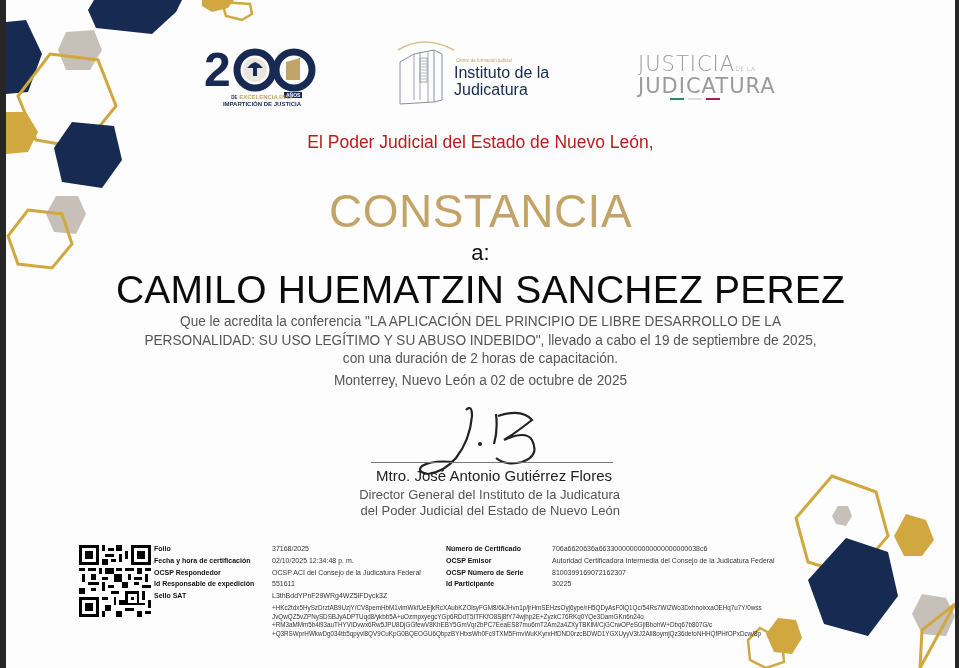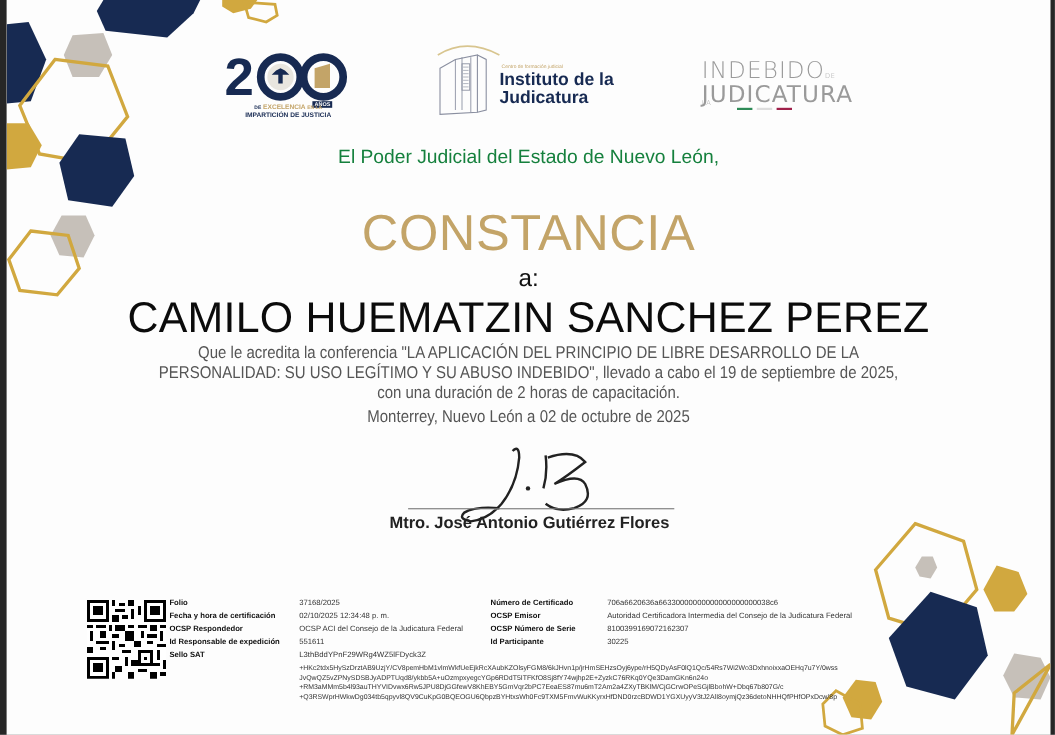--- a/index.html
+++ b/index.html
@@ -1,29 +1,29 @@
 <!DOCTYPE html>
 <html><head>
 <meta charset="utf-8">
 <style>
   html, body { margin:0; padding:0; }
   body { width:959px; height:668px; background:#262626; position:relative; overflow:hidden; font-family:"Liberation Sans", sans-serif; }
   .page { position:absolute; left:6px; top:0; width:949px; height:668px; background:#fdfdfd; overflow:hidden; }
   .deco { position:absolute; left:0; top:0; width:949px; height:668px; pointer-events:none; }
   .logo { position:absolute; }
   .center { position:absolute; left:0; width:949px; text-align:center; }
-  .intro { top:132px; font-size:17.5px; color:#15803d; line-height:21px; }
+  .intro { top:132px; font-size:17.5px; color:#b91c1c; line-height:21px; }
   .title { top:184px; font-size:46px; color:#c3a468; letter-spacing:0.5px; }
   .a-label { top:240px; font-size:22px; color:#111; }
   .name { top:268px; font-size:39px; color:#0b0b0b; letter-spacing:0.2px; }
   .desc { top:312px; font-size:15.5px; color:#555; line-height:18.5px; font-family:"Liberation Sans", sans-serif; transform:scaleX(0.88); transform-origin:center; }
   .place { top:371px; font-size:15.5px; color:#555; transform:scaleX(0.88); transform-origin:center; }
   .sig { position:absolute; left:330px; top:400px; width:300px; height:120px; }
   .sig-line { position:absolute; left:365px; top:462px; width:242px; height:1px; background:#777; }
-  .signer-name { position:absolute; left:348px; top:467px; width:278px; text-align:left; font-size:15px; font-weight:bold; color:#222; }
+  .signer-name { position:absolute; left:328px; top:467px; width:278px; text-align:right; font-size:15px; font-weight:normal; color:#222; }
   .signer-role { position:absolute; left:320px; top:487px; width:294px; text-align:right; font-size:13px; color:#555; line-height:16px; }
   .qr { position:absolute; left:72px; top:545px; width:74px; height:72px; }
   .meta { position:absolute; font-size:7px; color:#111; line-height:11.8px; }
   .meta .lbl { font-weight:bold; white-space:nowrap; }
   .meta .val { color:#333; white-space:nowrap; }
   .row { display:flex; }
   .sat { position:absolute; left:266px; top:604px; font-size:6.3px; line-height:8.5px; color:#333; width:540px; word-break:break-all; }
 </style>
 </head>
 <body>
@@ -74,29 +74,29 @@
   <div class="logo" style="left:384px; top:36px; width:180px; height:70px;">
     <svg width="70" height="70" viewBox="0 0 70 70" style="position:absolute; left:0; top:0;">
       <path d="M8 14 Q34 -2 64 14" fill="none" stroke="#d8c58f" stroke-width="1.5"></path>
       <path d="M10 26 L24 18 L44 14 L44 66 L10 68 Z" fill="none" stroke="#8a8fa0" stroke-width="1"></path>
       <path d="M24 18 L24 64 M30 16 L30 64 M38 16 L38 66" stroke="#8a8fa0" stroke-width="0.8"></path>
       <rect x="30" y="22" width="7" height="24" fill="none" stroke="#8a8fa0" stroke-width="0.8"></rect>
       <path d="M31 25 H36 M31 28 H36 M31 31 H36 M31 34 H36 M31 37 H36 M31 40 H36 M31 43 H36" stroke="#8a8fa0" stroke-width="0.6"></path>
       <path d="M44 14 L52 18 L52 64 L44 66" fill="none" stroke="#8a8fa0" stroke-width="1"></path>
     </svg>
     <div style="position:absolute; left:66px; top:22px; font-size:4.5px; color:#c3a468;">Centro de formación judicial</div>
-    <div style="position:absolute; left:64px; top:28px; font-size:16px; font-weight:bold; color:#172a52; line-height:17px;">
+    <div style="position:absolute; left:64px; top:28px; font-size:16px; font-weight:normal; color:#172a52; line-height:17px;">
       <span>Instituto de la</span><br>
       <span>Judicatura</span>
     </div>
   </div>
 
   <div class="logo" style="left:632px; top:52px; width:130px; height:56px;">
     <div style="position:absolute; left:0; top:0; font-size:21px; color:#9a9a9a; font-family:'DejaVu Sans', sans-serif; font-weight:200; letter-spacing:1px;">
-      <span>INDEBIDO</span><span style="font-size:6px; letter-spacing:0.5px;">DE LA</span>
+      <span>JUSTICIA</span><span style="font-size:6px; letter-spacing:0.5px;">DE LA</span>
     </div>
     <div style="position:absolute; left:0; top:22px; font-size:21px; color:#9a9a9a; font-family:'DejaVu Sans', sans-serif; letter-spacing:1px;">JUDICATURA</div>
     <div style="position:absolute; left:32px; top:46px; width:14px; height:2px; background:#2e8b57;"></div>
     <div style="position:absolute; left:50px; top:46px; width:14px; height:2px; background:#ddd;"></div>
     <div style="position:absolute; left:68px; top:46px; width:14px; height:2px; background:#a0204a;"></div>
   </div>
 
   <div class="center intro">
     <div>El Poder Judicial del Estado de Nuevo León,</div>
   </div>
@@ -110,20 +110,24 @@
   </div>
   <div class="center place">Monterrey, Nuevo León a 02 de octubre de 2025</div>
 
   <svg class="sig" viewBox="0 0 300 120">
     <path d="M130 10 Q136 4 136 16 Q134 40 120 58 Q108 72 92 74 Q80 72 86 66 Q96 60 118 62" fill="none" stroke="#222" stroke-width="2.2"></path>
     <circle cx="144" cy="44" r="2" fill="#222"></circle>
     <path d="M160 14 Q162 30 158 44 M162 16 Q186 8 196 20 Q178 34 168 40 Q190 30 196 40 Q204 56 186 62 Q170 66 160 58" fill="none" stroke="#222" stroke-width="2.2"></path>
   </svg>
   <div class="sig-line"></div>
   <div class="signer-name">Mtro. José Antonio Gutiérrez Flores</div>
+  <div class="signer-role">
+    <div>Director General del Instituto de la Judicatura</div>
+    <div>del Poder Judicial del Estado de Nuevo León</div>
+  </div>
 
   <svg class="qr" viewBox="0 0 25 25" shape-rendering="crispEdges">
     <rect width="25" height="25" fill="#fff"></rect>
     <g fill="#000">
       <rect x="0" y="0" width="7" height="7"></rect>
         <rect x="1" y="1" width="5" height="5" fill="#fff"></rect>
         <rect x="2" y="2" width="3" height="3"></rect>
       <rect x="18" y="0" width="7" height="7"></rect>
         <rect x="19" y="1" width="5" height="5" fill="#fff"></rect>
         <rect x="20" y="2" width="3" height="3"></rect>

